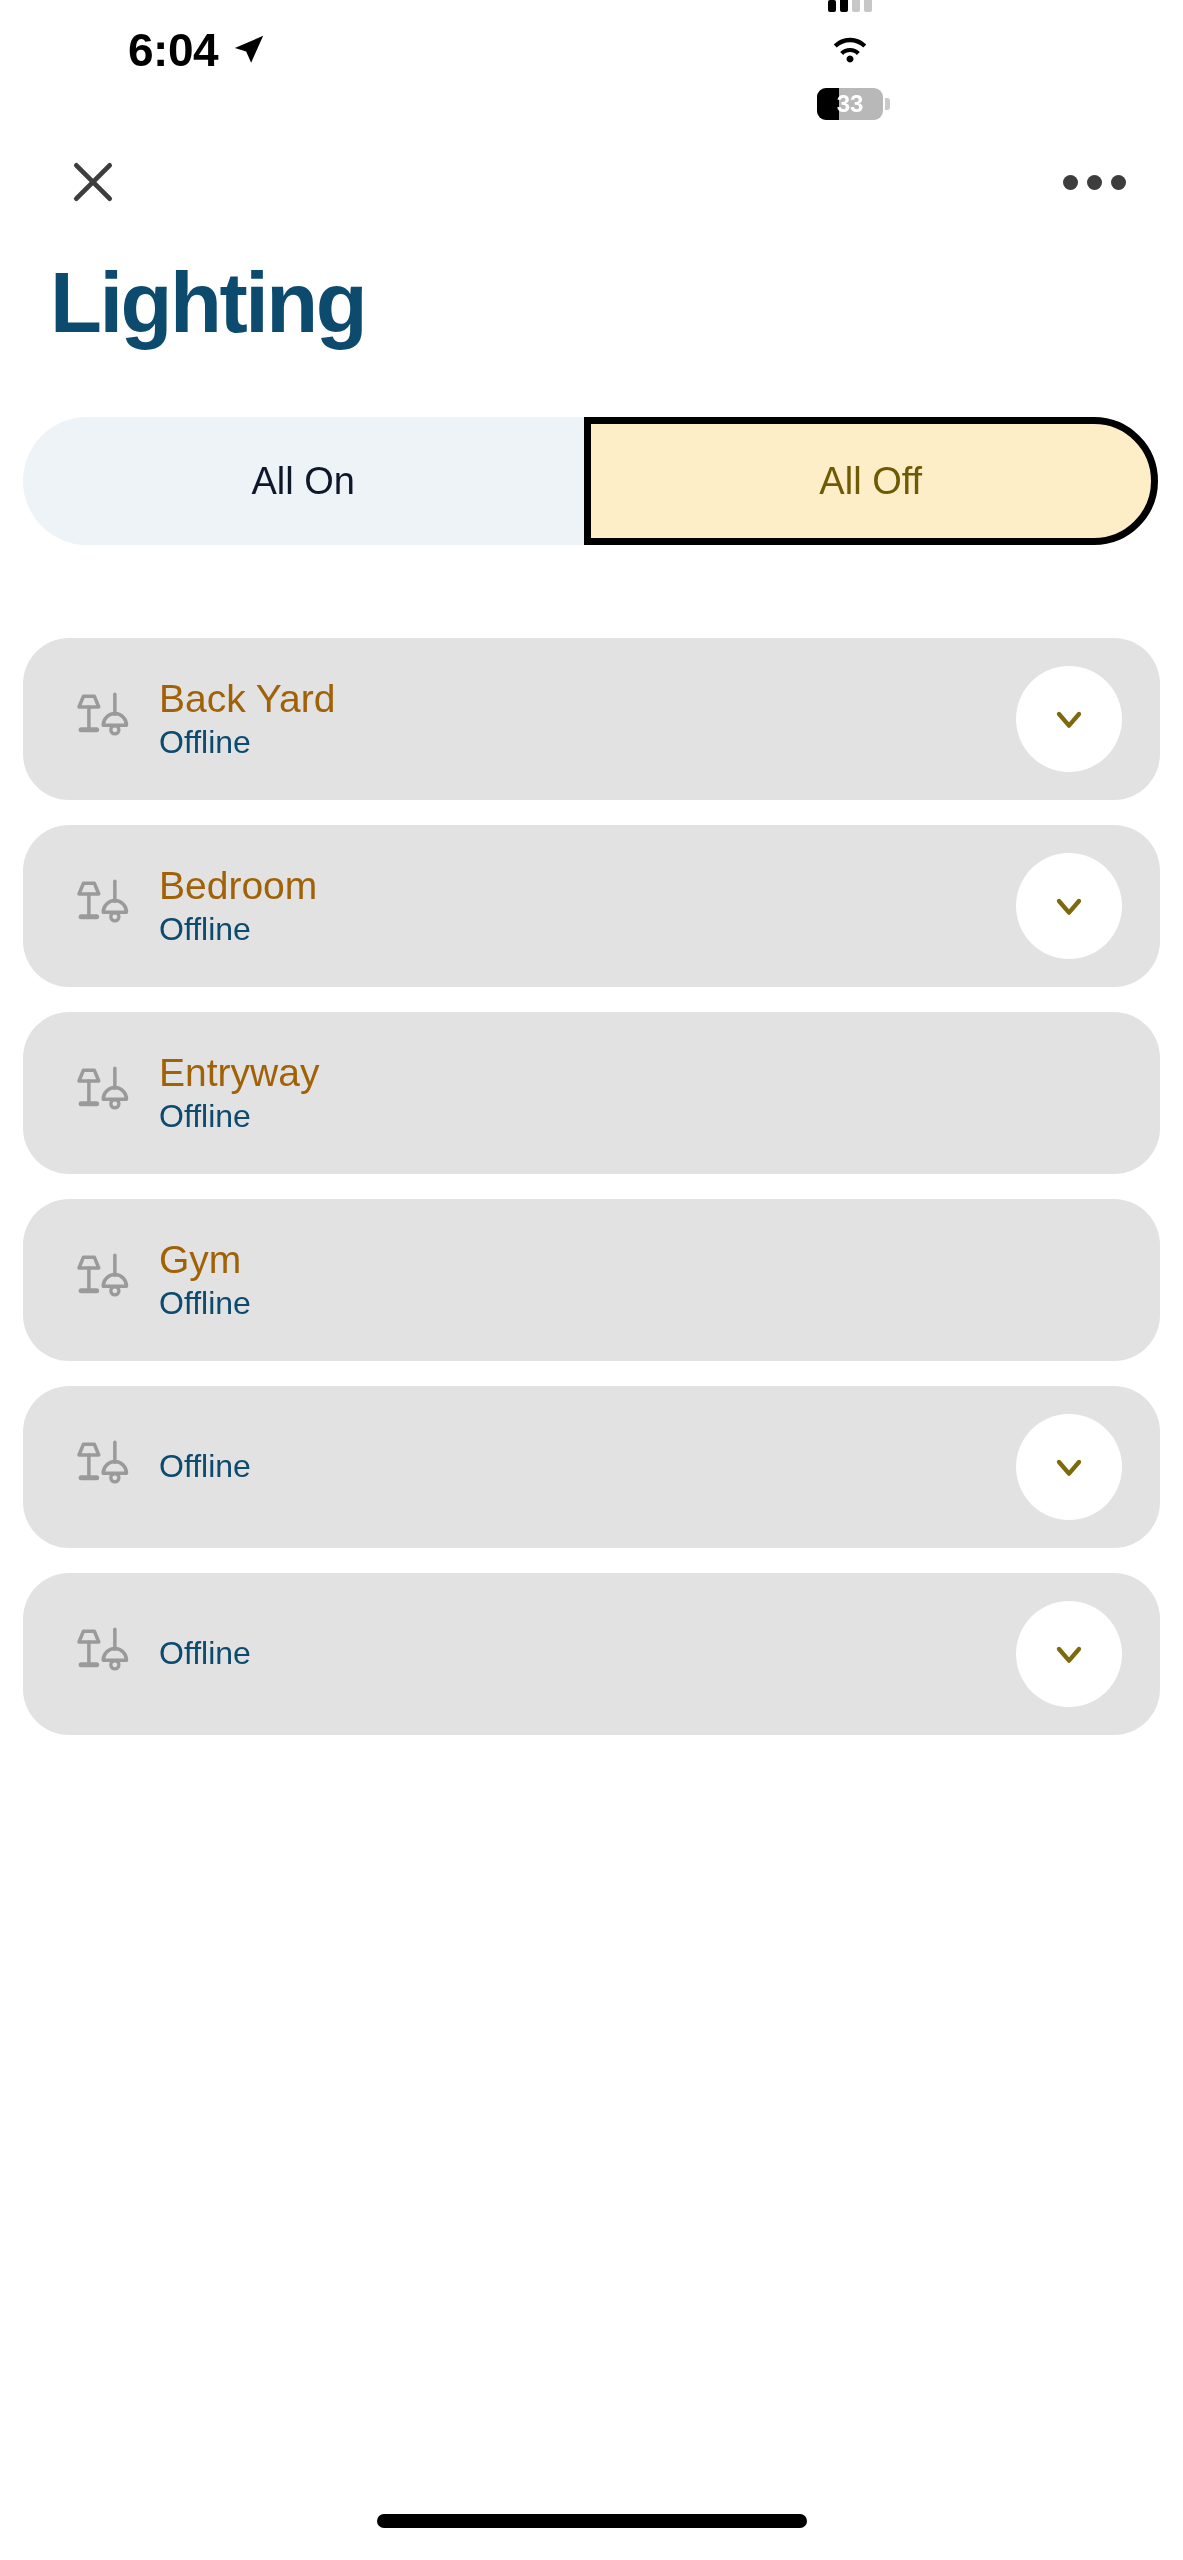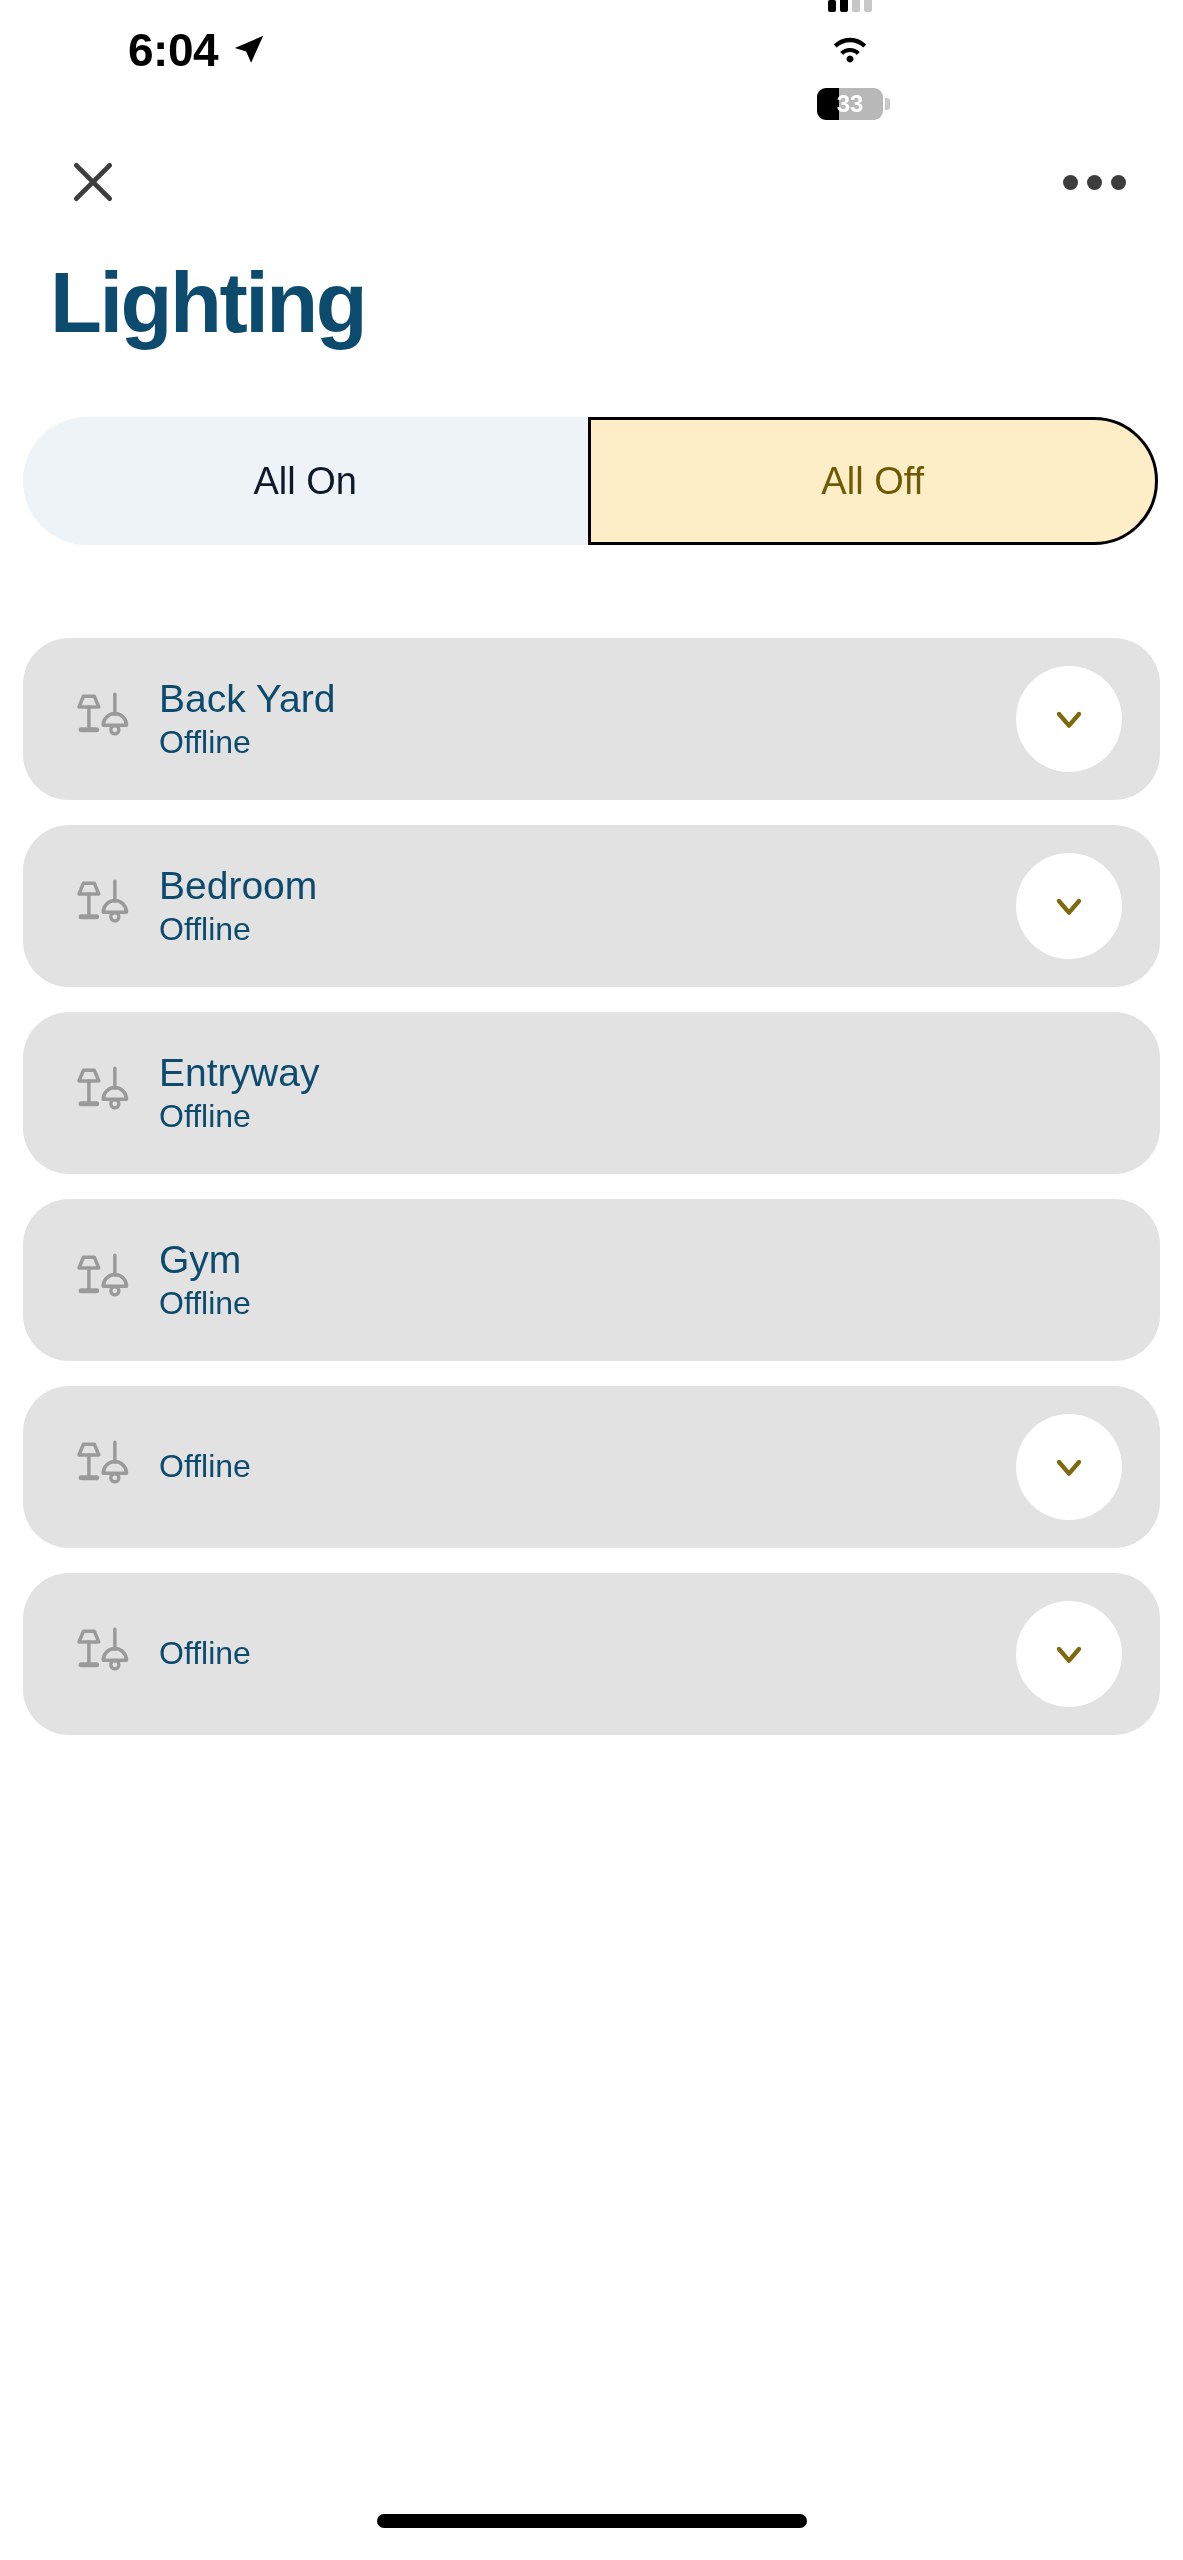--- a/index.html
+++ b/index.html
@@ -178,21 +178,21 @@
     font-family: "Liberation Sans", sans-serif;
   }
   .seg-on {
     background: #eef3f8;
     color: #0f172a;
     border-radius: 64px 0 0 64px;
   }
   .seg-off {
     background: #fdeec7;
     color: #6e5a05;
-    border: 3px solid #000000;
+    border: 7px solid #000000;
     border-radius: 0 64px 64px 0;
   }
 
   
   .device-list {
     position: absolute;
     top: 638px;
     left: 23px;
     width: 1137px;
     display: flex;
@@ -220,21 +220,21 @@
   }
   .device-text {
     flex: 1 1 auto;
     display: flex;
     flex-direction: column;
     justify-content: center;
     gap: 4px;
   }
   .device-name {
     font-size: 39px;
-    color: #0c4a6e;
+    color: #a16207;
     line-height: 1.12;
   }
   .device-status {
     font-size: 32px;
     color: #0c4a6e;
     line-height: 1.12;
   }
   .expand-btn {
     flex: 0 0 auto;
     width: 106px;

